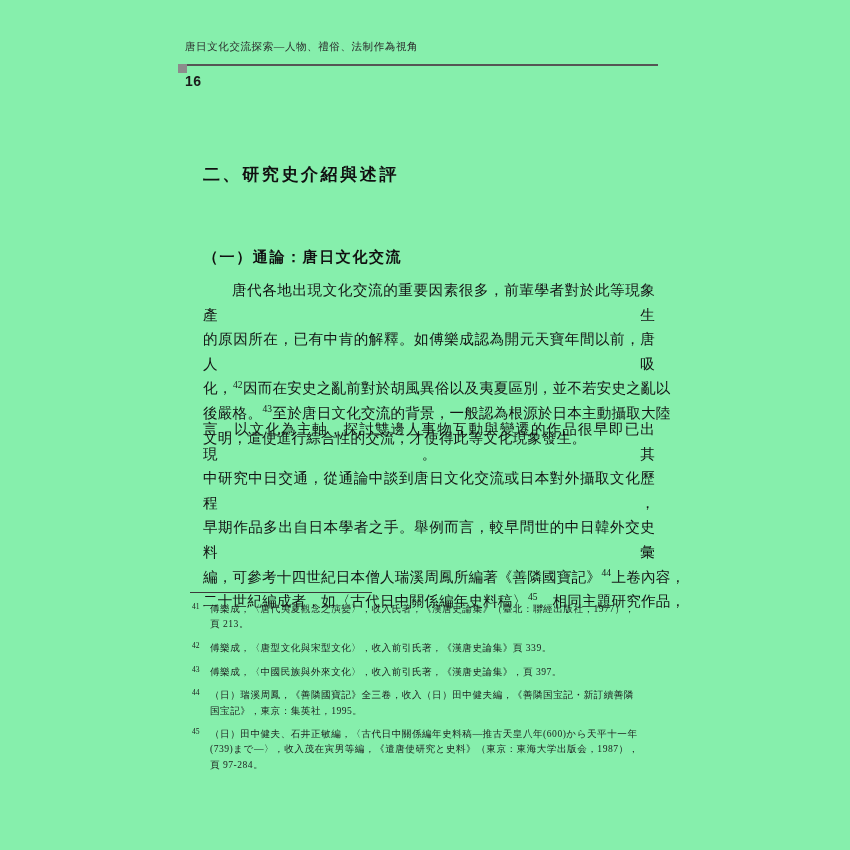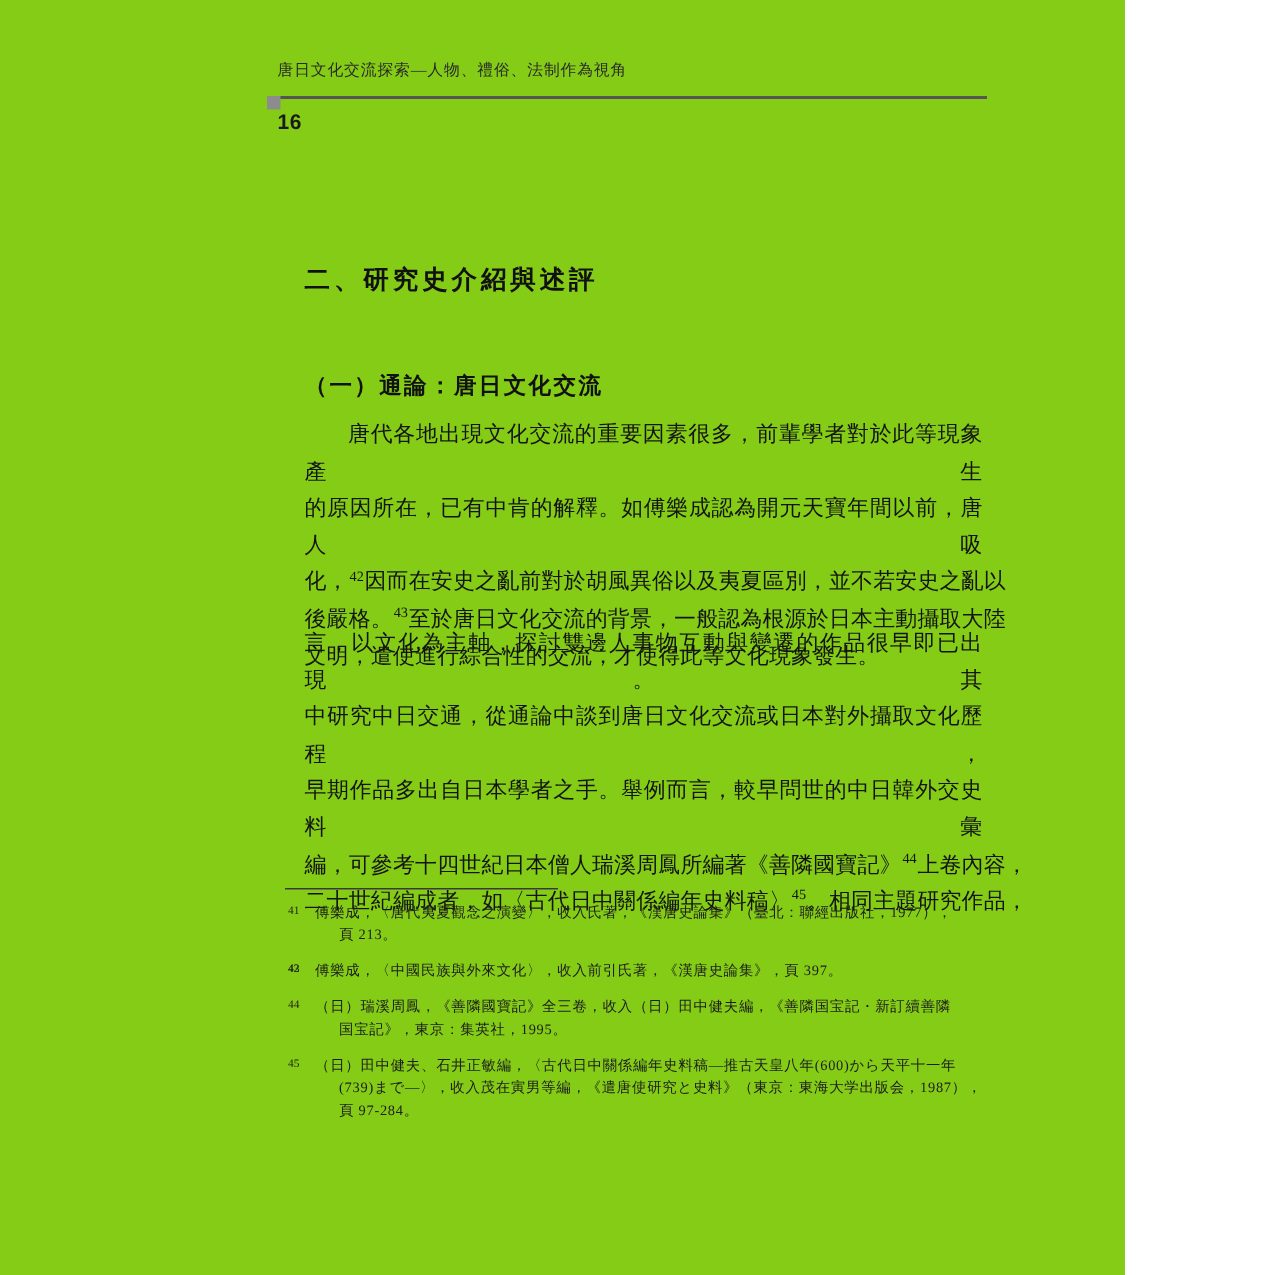--- a/index.html
+++ b/index.html
@@ -10,23 +10,23 @@
   body {
     width: 850px;
     height: 850px;
     font-family: "Liberation Serif", "DejaVu Serif", serif;
     color: #1a1a1a;
     overflow: hidden;
   }
 
   .page {
     position: relative;
-    width: 750px;
+    width: 850px;
     height: 850px;
-    background: #84cc16;
+    background: #86efac;
   }
 
   
   .runhead {
     position: absolute;
     left: 185px;
     top: 40px;
     width: 470px;
     font-size: 10.5px;
     letter-spacing: 0.6px;
@@ -58,21 +58,21 @@
     font-size: 14px;
     font-weight: bold;
     color: #1a1a1a;
     letter-spacing: 0.4px;
   }
 
   
   .h-section {
     position: absolute;
     left: 203px;
-    top: 175px;
+    top: 163px;
     font-size: 17px;
     font-weight: bold;
     letter-spacing: 2.6px;
     color: #111;
     white-space: nowrap;
     text-align: center;
   }
   .h-sub {
     position: absolute;
     left: 203px;
@@ -143,21 +143,20 @@
   }
   .note .num {
     position: absolute;
     left: 2px;
     top: -2px;
     font-size: 7.6px;
     letter-spacing: 0;
   }
   .note .cont {
     display: block;
-    margin-left: 16px;
   }
 </style>
 </head>
 <body>
 
 <div class="page">
 
   <div class="runhead">唐日文化交流探索—人物、禮俗、法制作為視角</div>
   <div class="rule"></div>
   <div class="rule-cap"></div>
@@ -185,20 +184,21 @@
   <div class="fn-rule"></div>
 
   <div class="notes">
     <div class="note">
       <span class="num">41</span>
       <span>傅樂成，〈唐代夷夏觀念之演變〉，收入氏著，《漢唐史論集》（臺北：聯經出版社，1977），</span>
       <span class="cont">頁 213。</span>
     </div>
     <div class="note">
       <span class="num">42</span>
+      <span>傅樂成，〈唐型文化與宋型文化〉，收入前引氏著，《漢唐史論集》頁 339。</span>
     </div>
     <div class="note">
       <span class="num">43</span>
       <span>傅樂成，〈中國民族與外來文化〉，收入前引氏著，《漢唐史論集》，頁 397。</span>
     </div>
     <div class="note">
       <span class="num">44</span>
       <span>（日）瑞溪周鳳，《善隣國寶記》全三卷，收入（日）田中健夫編，《善隣国宝記・新訂續善隣</span>
       <span class="cont">国宝記》，東京：集英社，1995。</span>
     </div>

